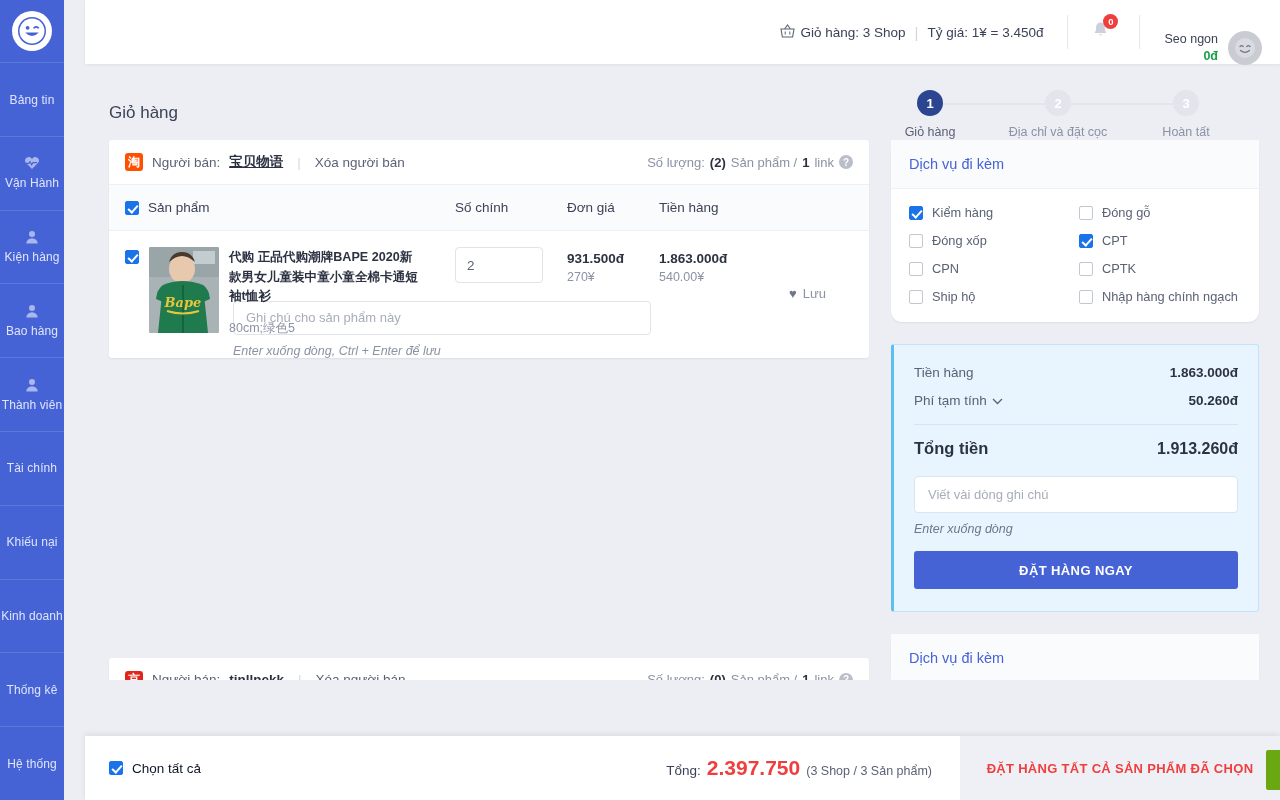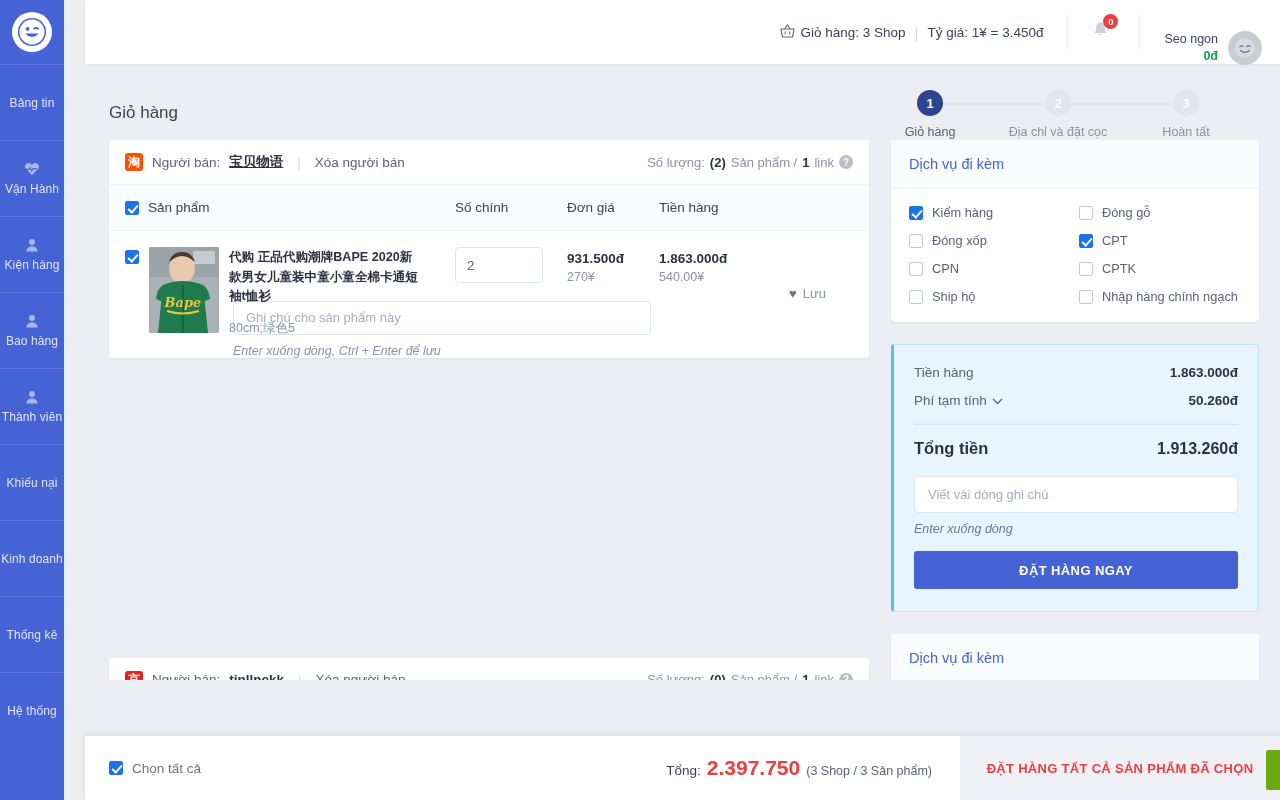--- a/index.html
+++ b/index.html
@@ -210,21 +210,21 @@
   .note-input {
     height: 34px; border: 1px solid #dfe3ea; border-radius: 4px;
     background: #fff; display: flex; align-items: center;
     padding: 0 12px; font-size: 13px; color: #a8adba;
   }
   .note-hint { margin-top: 9px; font-size: 12.5px; color: #8b92a3; font-style: italic; }
   .row-under { display: flex; padding: 0 16px 0 16px; }
   .row-under .spacer { width: 330px; flex: none; }
 
   
-  .svc-card { background: #fff; border-radius: 5px; box-shadow: 0 1px 2px rgba(16,24,40,0.07); margin-bottom: 22px; }
+  .svc-card { background: #fff; border-radius: 11px; box-shadow: 0 1px 2px rgba(16,24,40,0.07); margin-bottom: 22px; }
   .svc-head {
     padding: 16px 18px; border-bottom: 1px solid #eef0f4;
     background: #fafbfd;
     color: #4663d6; font-size: 14.5px;
   }
   .svc-body { padding: 16px 18px 18px 18px; display: grid; grid-template-columns: 1fr 1fr; gap: 13px 8px; }
   .svc-item { display: flex; align-items: center; gap: 9px; font-size: 12.8px; color: #5a6275; cursor: pointer; }
 
   
   .sum-card {
@@ -258,21 +258,21 @@
   
   .bottombar {
     position: absolute; left: 85px; bottom: 0;
     width: 1195px; height: 64px;
     background: #ffffff;
     box-shadow: 0 -2px 6px rgba(16,24,40,0.08);
     display: flex; align-items: center;
     padding: 0 0 0 24px;
     z-index: 50;
   }
-  .bb-left { display: flex; align-items: center; gap: 9px; font-size: 13.5px; color: #737373; }
+  .bb-left { display: flex; align-items: center; gap: 9px; font-size: 13.5px; color: #0f172a; }
   .bb-mid { margin-left: auto; display: flex; align-items: baseline; gap: 6px; padding-right: 28px; }
   .bb-tong-lbl { font-size: 13.5px; color: #3c4257; }
   .bb-tong-val { font-size: 21px; font-weight: bold; color: #f03d3e; }
   .bb-tong-sub { font-size: 12.5px; color: #5a6275; }
   .bb-btn {
     width: 320px; height: 64px;
     background: #eef0f5; color: #f03d3e;
     display: flex; align-items: center; justify-content: center;
     font-size: 13px; font-weight: bold; letter-spacing: .3px; cursor: pointer;
   }
@@ -337,20 +337,23 @@
     <div class="nav-item">
       <span class="nav-ico">
         <svg width="14" height="14" viewBox="0 0 14 14">
             <circle cx="7" cy="4" r="3" fill="#c9d3f7"></circle>
             <path d="M1.3 13.5 a5.7 5.2 0 0 1 11.4 0 z" fill="#c9d3f7"></path>
           </svg>
       </span>
       <span class="nav-label">Thành viên</span>
     </div>
 
+    <div class="nav-item noicon">
+      <span class="nav-label">Tài chính</span>
+    </div>
     <div class="nav-item noicon">
       <span class="nav-label">Khiếu nại</span>
     </div>
     <div class="nav-item noicon">
       <span class="nav-label">Kinh doanh</span>
     </div>
     <div class="nav-item noicon">
       <span class="nav-label">Thống kê</span>
     </div>
     <div class="nav-item noicon">

